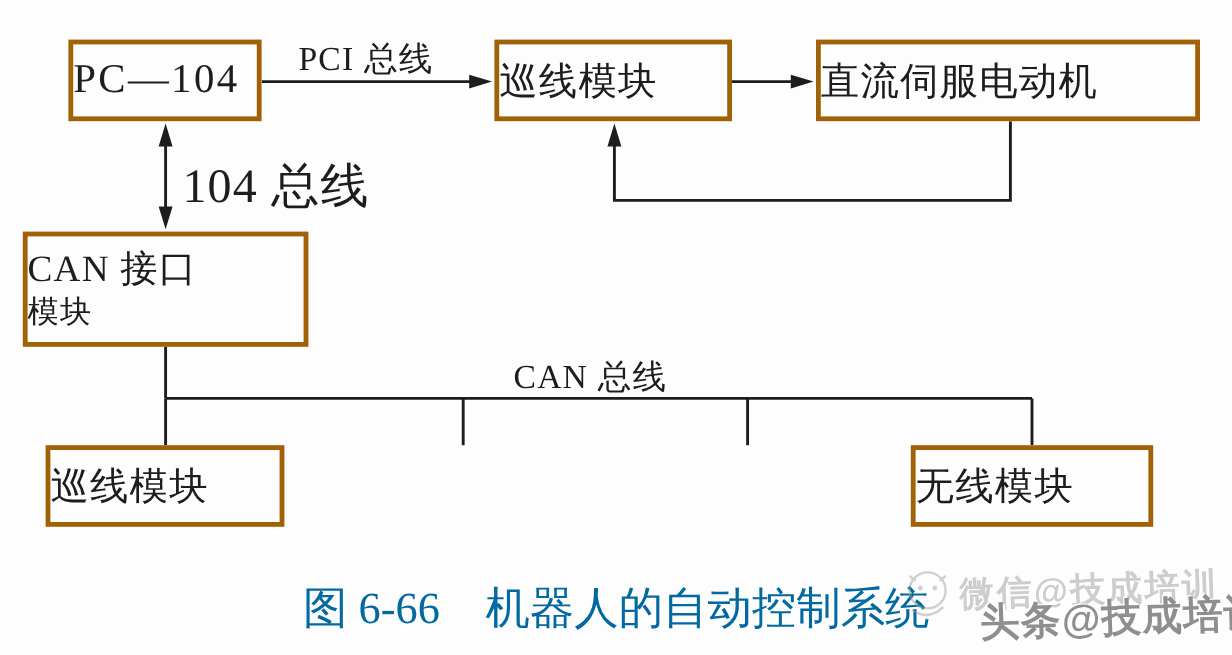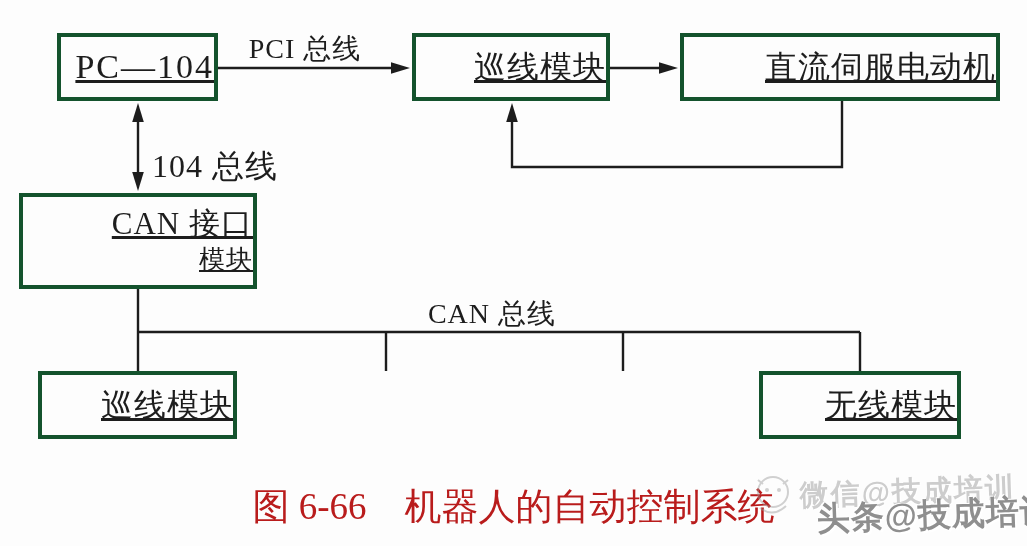--- a/index.html
+++ b/index.html
@@ -3,31 +3,31 @@
 <meta charset="utf-8">
 <style>
   html,body{margin:0;padding:0;background:#e9e9e9;}
   .stage{
     position:relative;width:1027px;height:546px;background:#fdfdfd;
     font-family:"Liberation Serif","DejaVu Serif",serif;color:#1d1d1d;
     overflow:hidden;margin:0 auto;
   }
   .wires{position:absolute;left:0;top:0;}
   .box{
-    position:absolute;box-sizing:border-box;border:4px solid #14532d;background:#fdfdfd;
-    display:flex;flex-direction:column;align-items:flex-end;justify-content:center;
-    text-align:center;line-height:1.25;text-decoration:underline;
+    position:absolute;box-sizing:border-box;border:4px solid #a16207;background:#fdfdfd;
+    display:flex;flex-direction:column;align-items:flex-start;justify-content:center;
+    text-align:center;line-height:1.25;
   }
   .box .lbl{font-size:32px;letter-spacing:1px;white-space:nowrap;}
   .box .lbl.big{font-size:34px;letter-spacing:2px;}
   .buslabel{position:absolute;font-size:28px;white-space:nowrap;letter-spacing:1px;}
   .buslabel.centered{text-align:center;}
   .caption{
     position:absolute;left:0;top:482px;width:1027px;text-align:center;
-    font-size:37px;white-space:nowrap;color:#b91c1c;
+    font-size:37px;white-space:nowrap;color:#0369a1;
   }
   .caption .cap-title{margin-left:38px;}
   .wm-wechat{
     position:absolute;left:799px;top:476px;font-family:"Liberation Sans","DejaVu Sans",sans-serif;
     font-size:29px;font-weight:bold;color:#cdcdcd;letter-spacing:2px;white-space:nowrap;
     text-shadow:1px 1px 0 #ffffff;transform:rotate(-2deg);transform-origin:left top;
   }
   .wm-toutiao{
     position:absolute;left:816px;top:497px;font-family:"Liberation Sans","DejaVu Sans",sans-serif;
     font-size:33px;font-weight:bold;color:#8f8f8f;letter-spacing:1px;white-space:nowrap;
@@ -84,21 +84,21 @@
   </div>
 
 
 
   <div class="box" style="left:759px;top:371px;width:202px;height:68px">
     <span class="lbl">无线模块</span>
   </div>
 
   <div class="buslabel centered" style="left:230px;top:30px;width:150px">PCI 总线</div>
 
-  <div class="buslabel" style="left:152px;top:145px;font-size:32px">104 总线</div>
+  <div class="buslabel" style="left:152px;top:127px;font-size:40px">104 总线</div>
 
   <div class="buslabel centered" style="left:392px;top:295px;width:200px">CAN 总线</div>
 
   <div class="caption">
     <span class="cap-num">图 6-66</span><span class="cap-title">机器人的自动控制系统</span>
   </div>
 
   <svg class="wm-mascot" viewBox="0 0 56 56">
     <g fill="none" stroke="#9a9a9a" stroke-width="2">
       <circle cx="27" cy="22" r="15"></circle>

